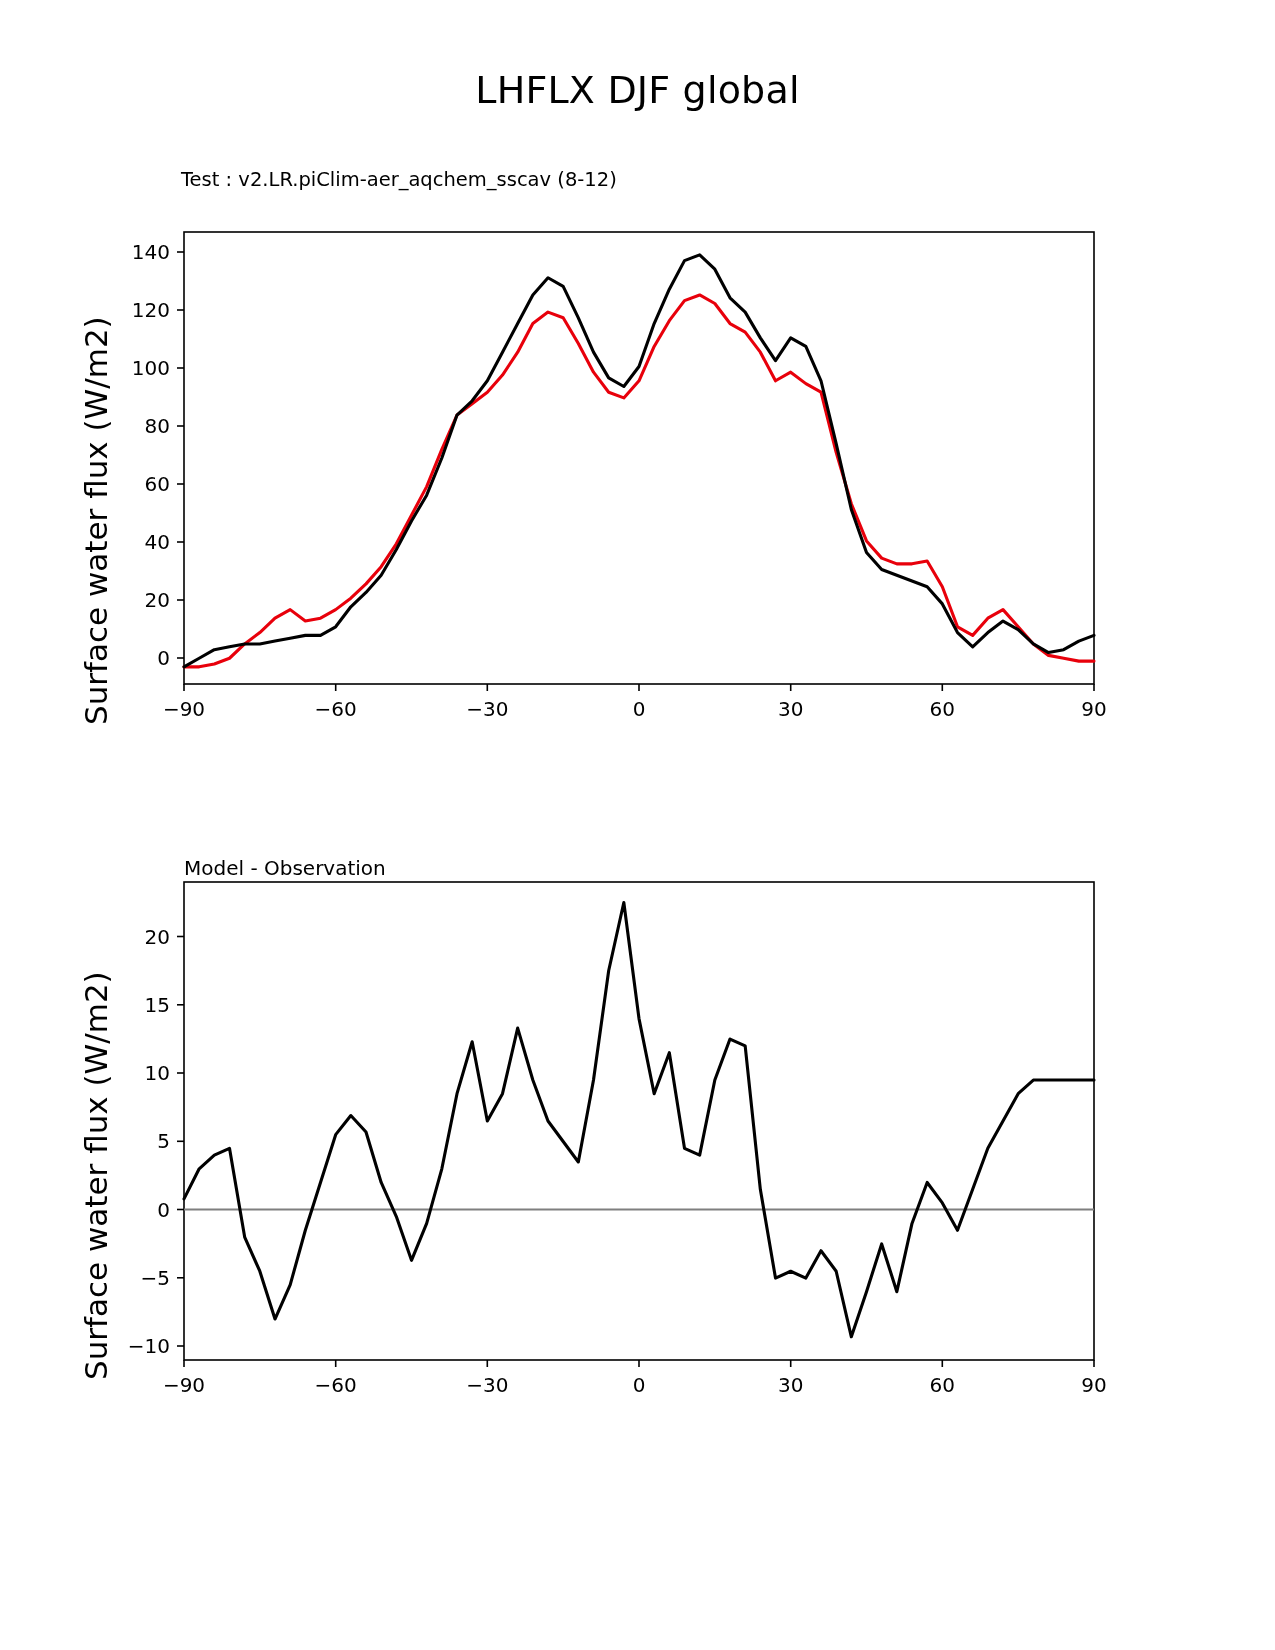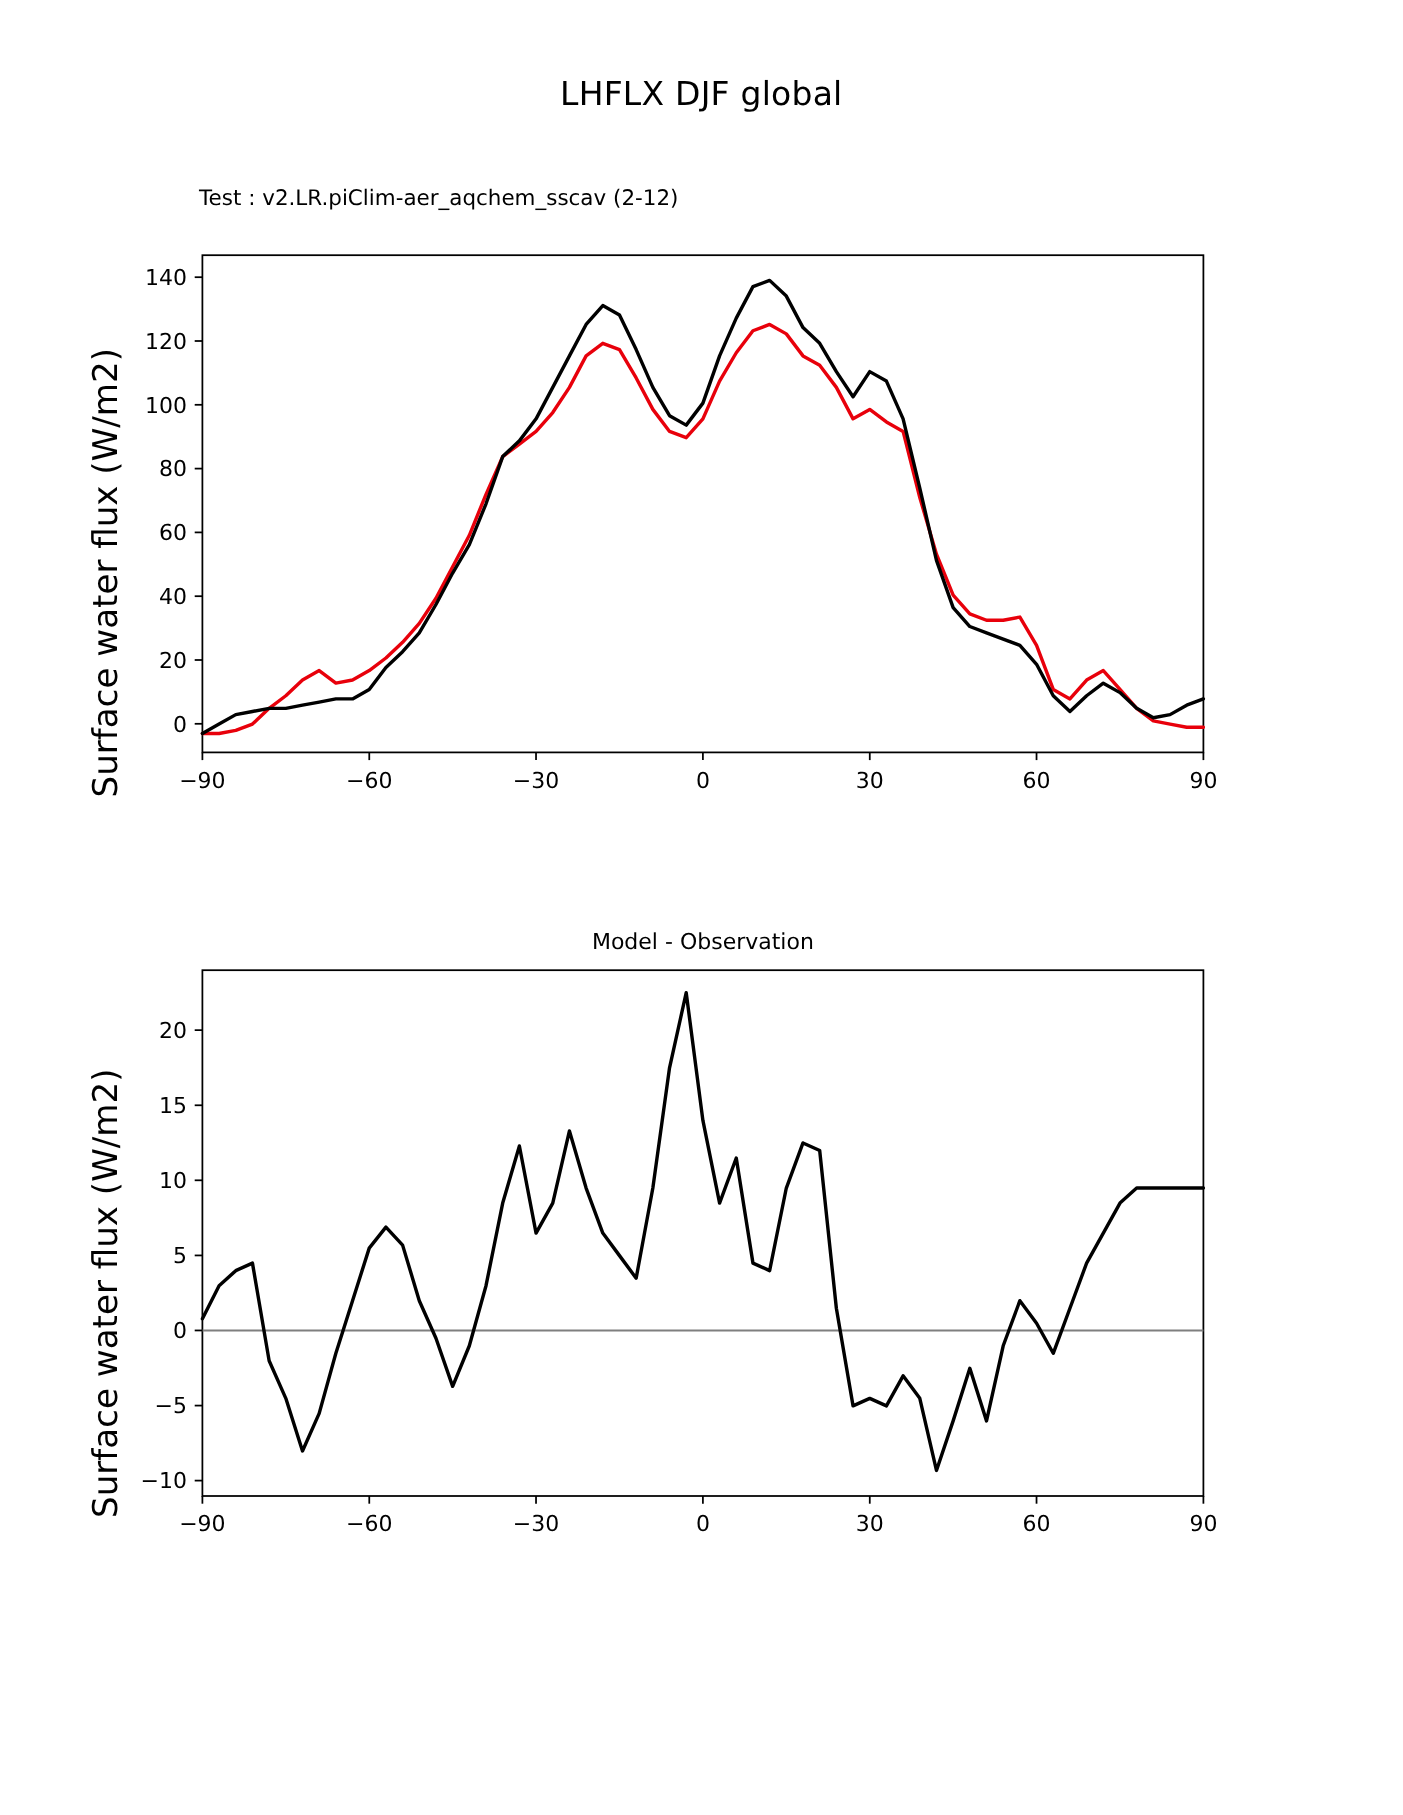--- a/index.html
+++ b/index.html
@@ -20,21 +20,21 @@
     width: 1275px;
     height: 1650px;
   }
   
   #main-title {
     position: absolute;
     left: 0;
     top: 68px;
     width: 1275px;
     text-align: center;
-    font-size: 30px;
+    font-size: 38px;
     letter-spacing: 0.2px;
   }
   
   #panel-top {
     position: absolute;
     left: 0;
     top: 150px;
     width: 1275px;
     height: 620px;
   }
@@ -64,23 +64,23 @@
     left: 78px;
     top: 575px;
   }
   #ylabel-bottom {
     left: 78px;
     top: 540px;
   }
   #subtitle-diff {
     position: absolute;
     left: 184px;
-    top: 4px;
+    top: 16px;
     width: 910px;
-    text-align: center;
+    text-align: left;
     font-size: 20px;
   }
   svg { display: block; }
   .axis-line {
     fill: none;
     stroke: #000000;
     stroke-width: 1.6;
   }
   .tick {
     stroke: #000000;
@@ -112,21 +112,21 @@
 </style>
 </head>
 <body>
 
 <div class="page">
 
   <div id="main-title">LHFLX DJF global</div>
 
   <div id="panel-top">
 
-    <div class="legend-line" id="legend-test">Test : v2.LR.piClim-aer_aqchem_sscav (2-12)</div>
+    <div class="legend-line" id="legend-test">Test : v2.LR.piClim-aer_aqchem_sscav (8-12)</div>
 
     <div class="ylabel" id="ylabel-top">Surface water flux (W/m2)</div>
 
     <svg width="1275" height="620">
 
       <rect x="184" y="82" width="910" height="452" class="axis-line"></rect>
 
       <g>
         <line class="tick" x1="177" y1="508" x2="184" y2="508"></line>
         <line class="tick" x1="177" y1="450" x2="184" y2="450"></line>

